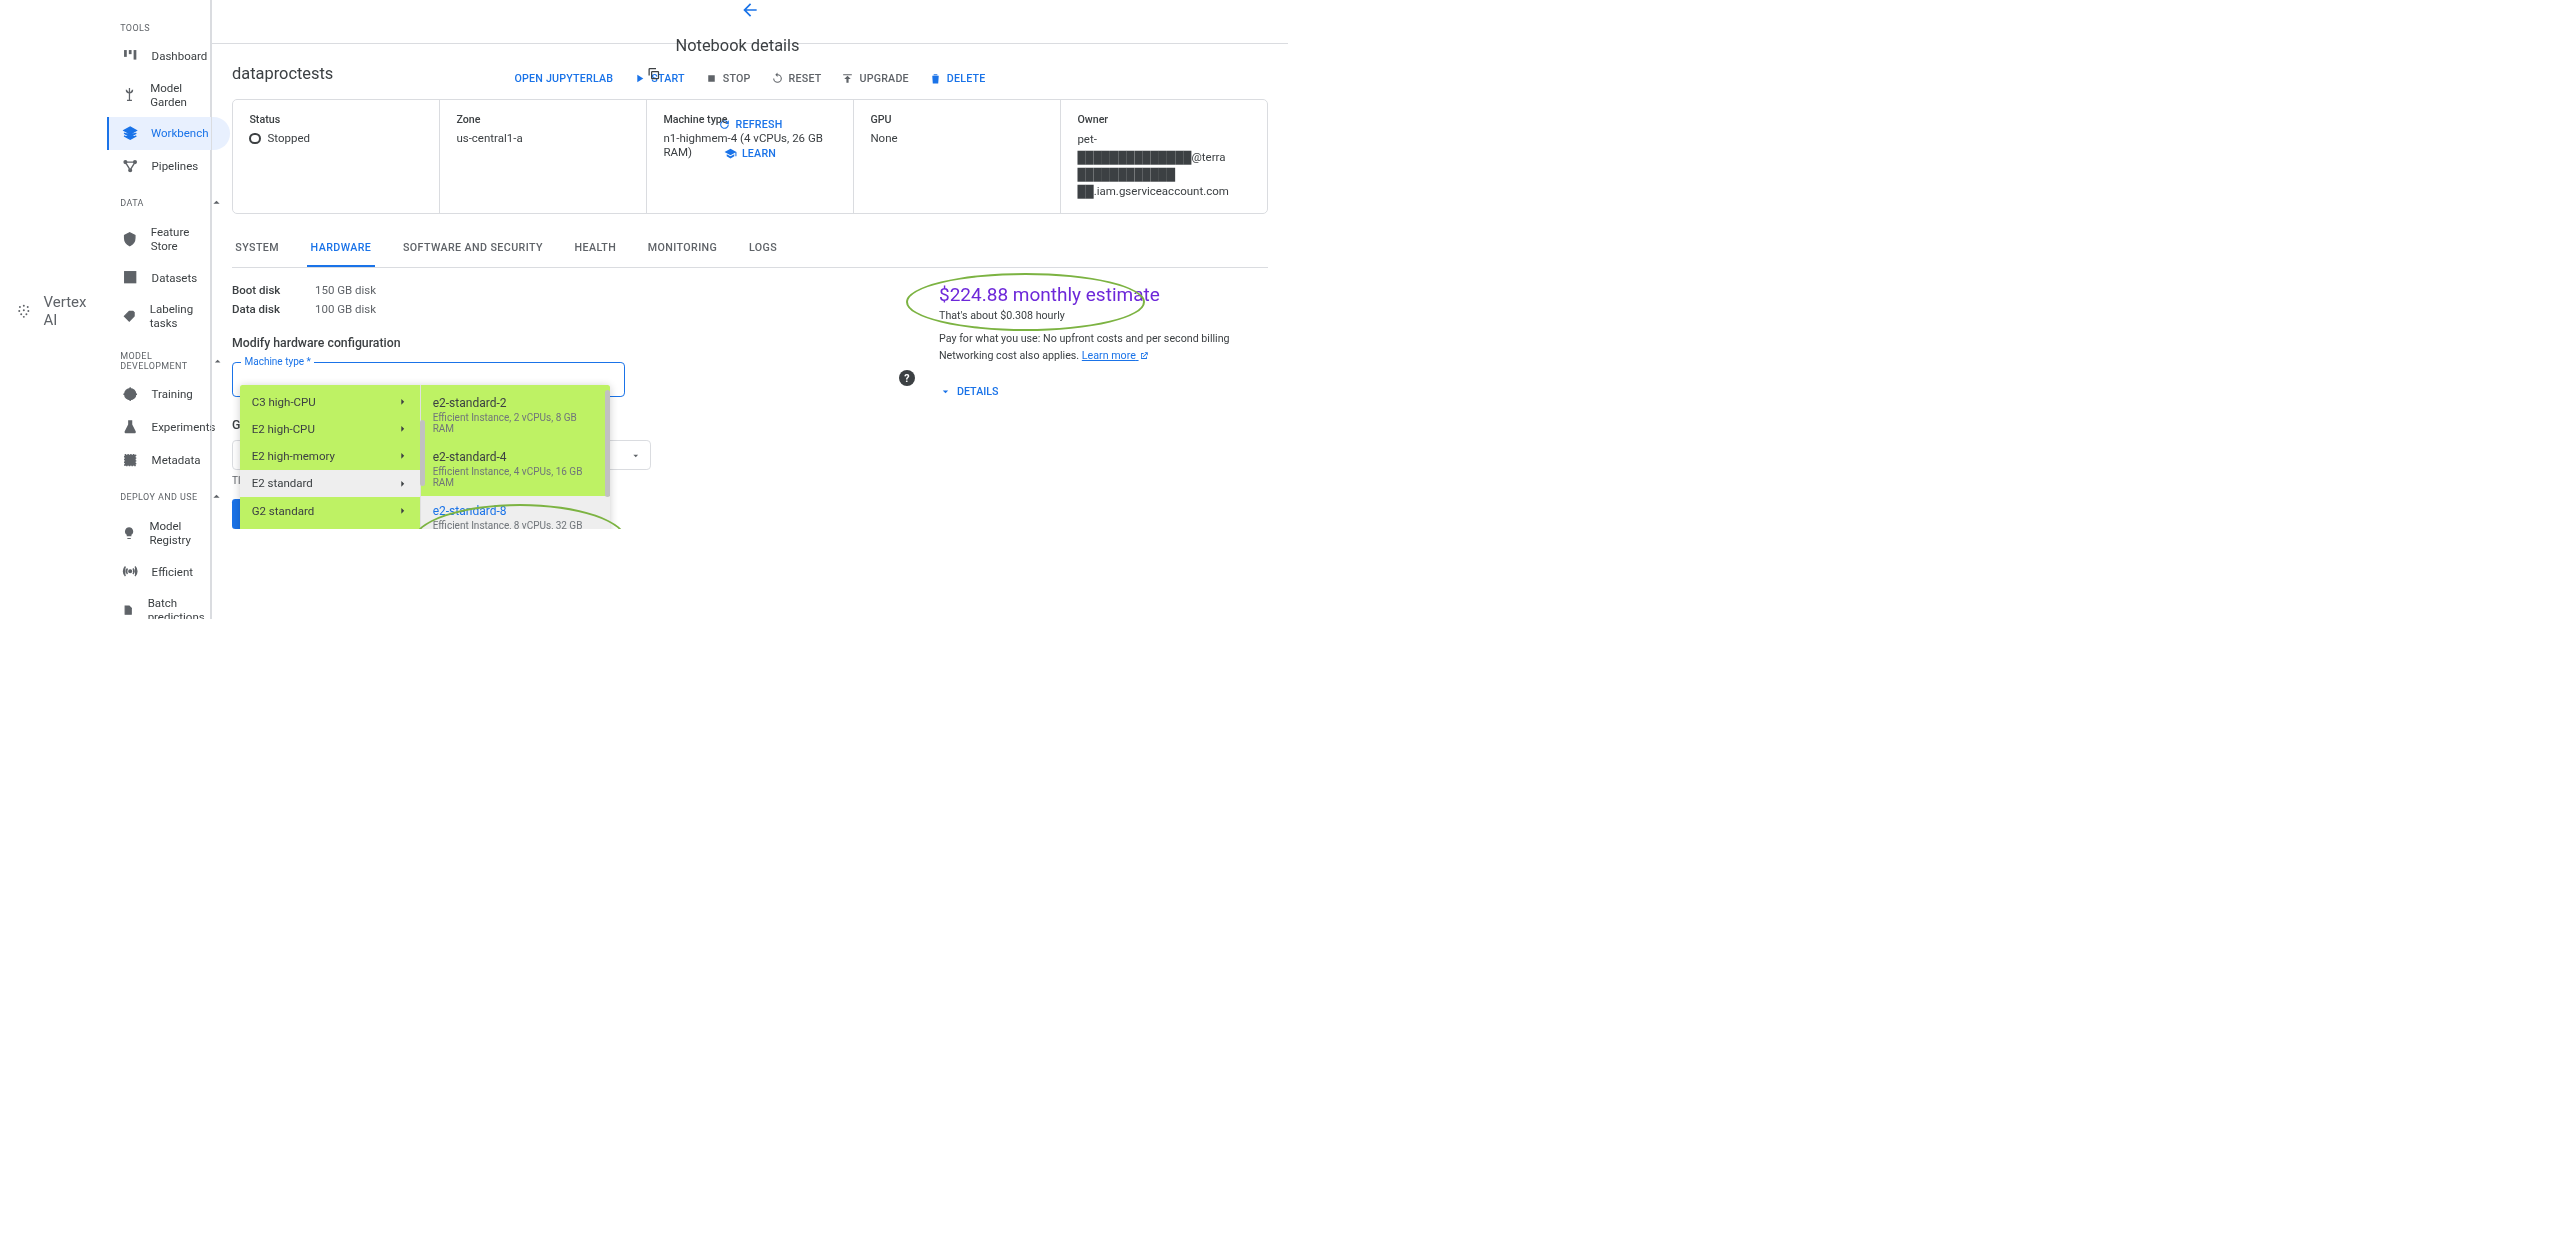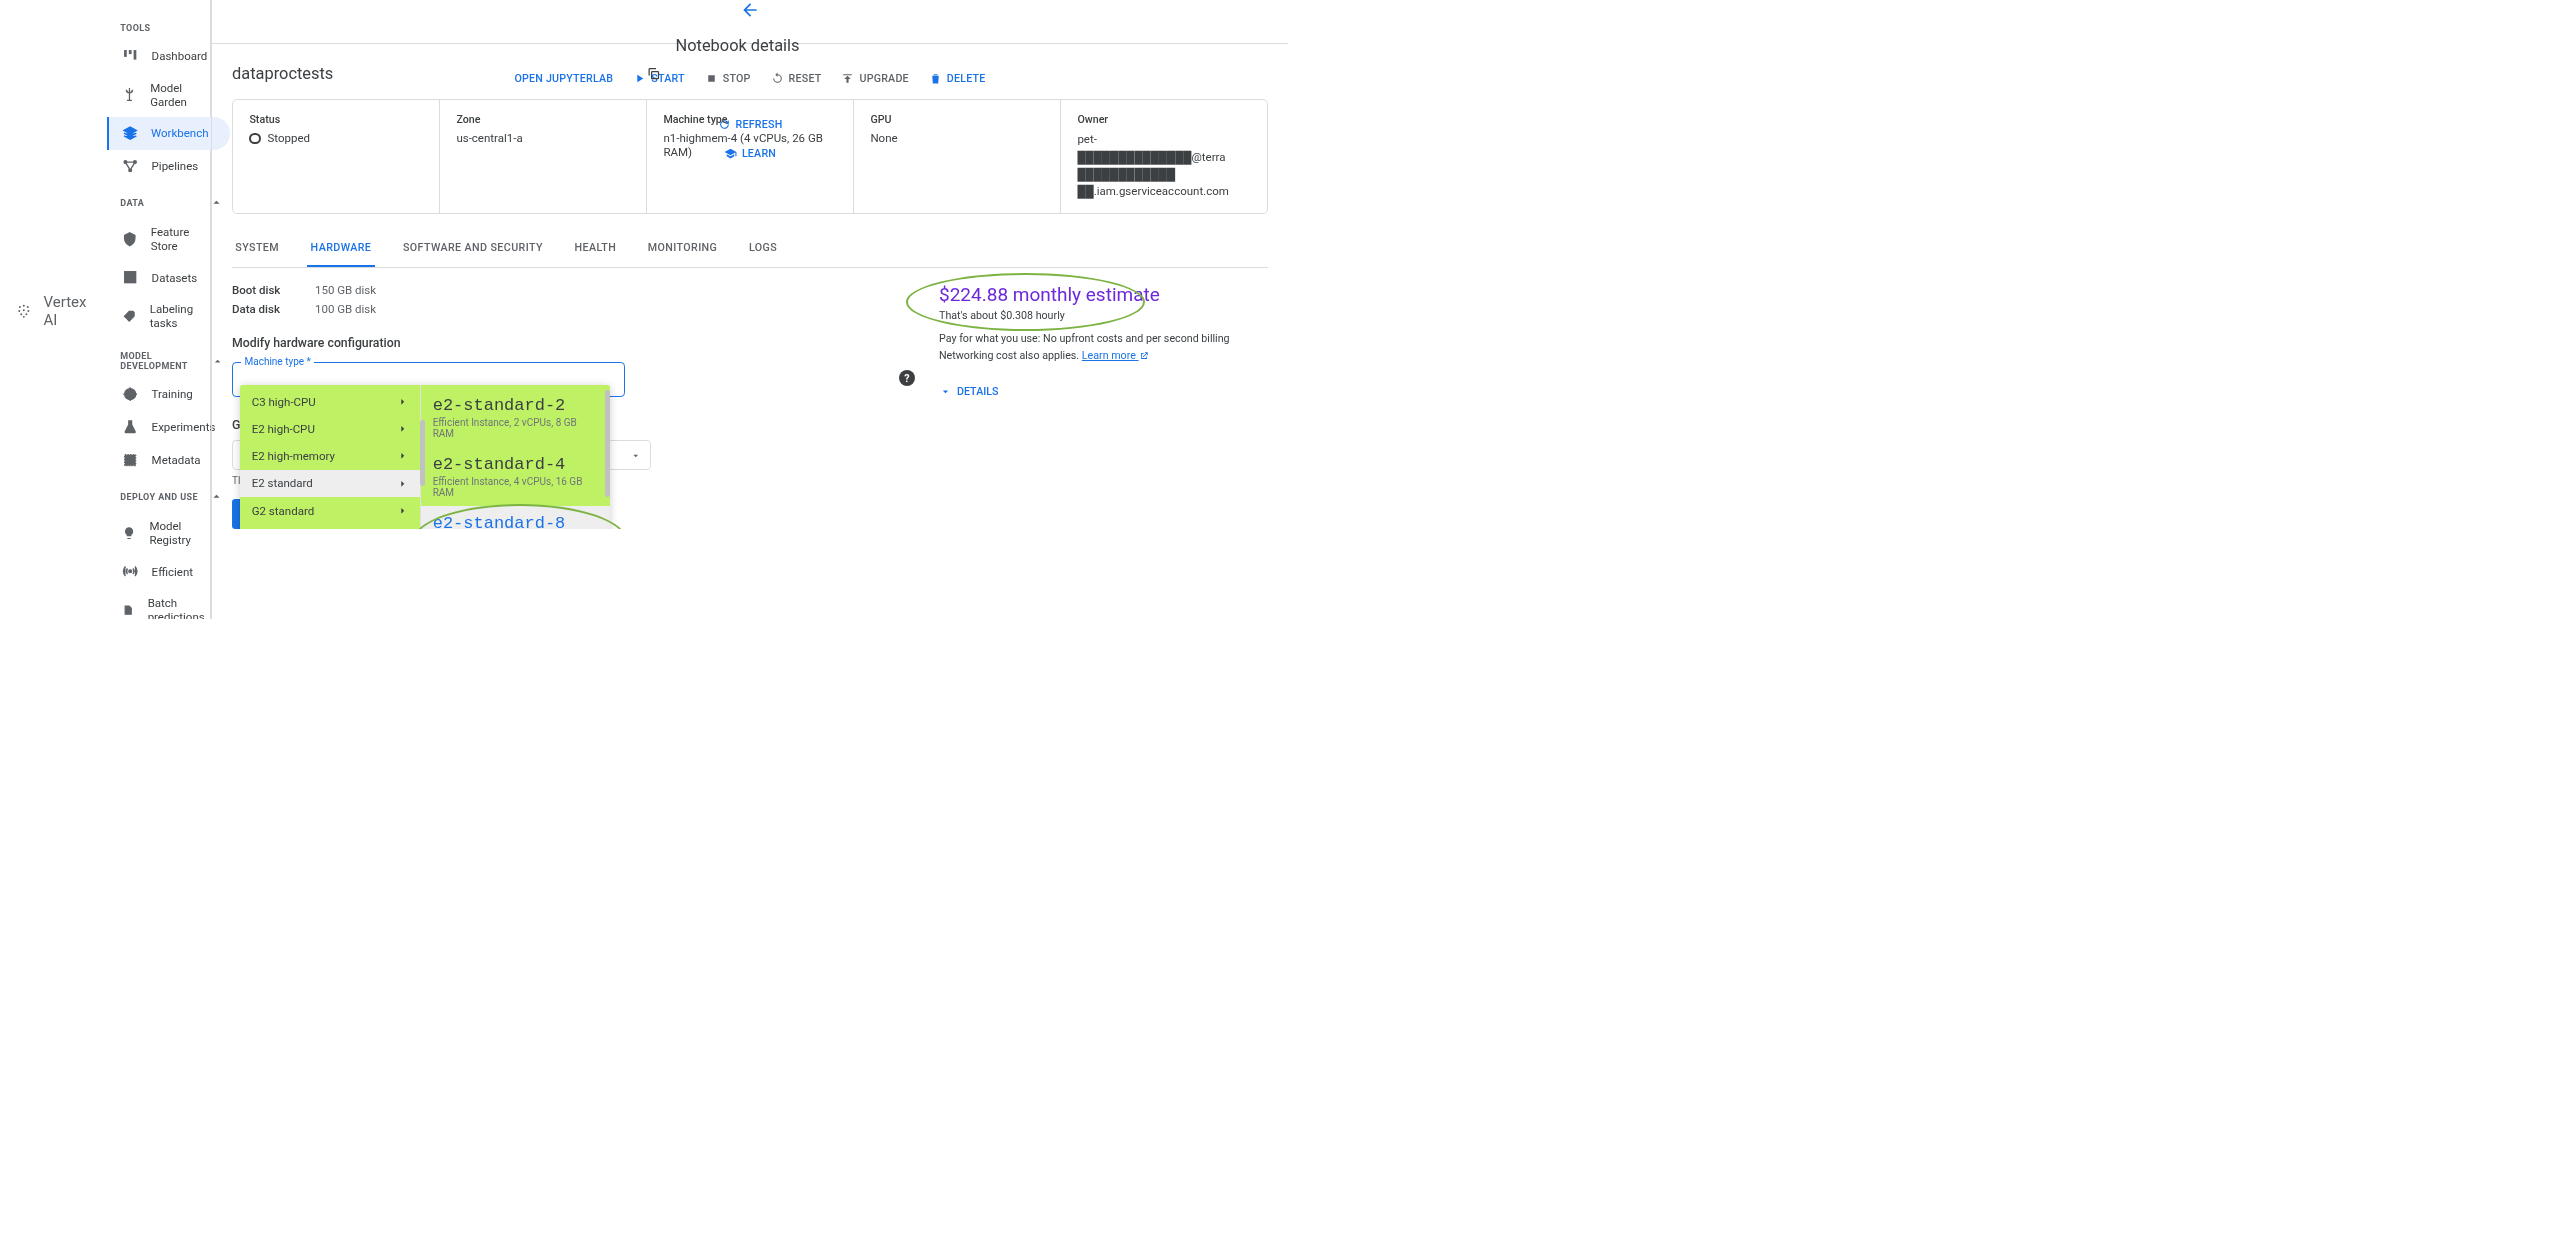--- a/index.html
+++ b/index.html
@@ -6,21 +6,21 @@
 body { font-family: 'Google Sans', Roboto, Arial, sans-serif; font-size: 11.5px; color: #3c4043; background: #fff; width: 1288px; height: 619px; overflow: hidden; }
 
 .app { display: flex; height: 100%; }
 
 
 .sidebar { width: 211px; border-right: 0.8px solid #dadce0; display: flex; flex-direction: row; padding-top: 10px; }
 .brand { display: flex; align-items: center; gap: 11.5px; padding: 5px 16.4px 13px; }
 .brand-logo { width: 20px; height: 20px; }
 .brand-text { font-size: 15px; color: #5f6368; font-weight: 400; }
 
-.nav-section-label { font-size: 9px; font-weight: 700; color: #5f6368; letter-spacing: 0.4px; padding: 13px 13px 6.6px; display: flex; justify-content: space-between; align-items: center; }
+.nav-section-label { font-size: 9px; font-weight: 400; color: #5f6368; letter-spacing: 0.4px; padding: 13px 13px 6.6px; display: flex; justify-content: space-between; align-items: center; }
 .nav-section-label .chev { width: 15px; height: 15px; }
 
 .nav-item { display: flex; align-items: center; gap: 13px; padding: 8.2px 15px; cursor: pointer; color: #3c4043; font-size: 11.5px; border-radius: 0 16.4px 16.4px 0; margin-right: 6.6px; }
 .nav-item.active { background: #e8f0fe; color: #1a73e8; border-left: 2.5px solid #1a73e8; padding-left: 12.3px; }
 .nav-item.active .nav-icon svg { fill: #1a73e8; stroke: #1a73e8; }
 .nav-icon { width: 16.4px; height: 16.4px; display: flex; align-items: center; justify-content: center; }
 .nav-icon svg { fill: #5f6368; }
 
 
 .main { flex: 1; display: flex; flex-direction: column; border-left: 0.8px solid #dadce0; }
@@ -81,21 +81,21 @@
 .dropdown { position: absolute; top: 23px; left: 8.2px; background: #bef264; box-shadow: 0 1.6px 8.2px rgba(0,0,0,0.2); border-radius: 2.5px; display: flex; z-index: 10; }
 .dd-left { width: 181px; padding: 3.3px 0; border-right: 0.8px solid #e0e0e0; position: relative; }
 .dd-cat { display: flex; justify-content: space-between; align-items: center; padding: 6.6px 11.5px; cursor: pointer; font-size: 11.5px; color: #3c4043; }
 .dd-cat.sel { background: #eeeeee; }
 .dd-cat .chev-r { width: 11.5px; height: 11.5px; }
 .dd-scrollbar { position: absolute; right: -5px; top: 35px; width: 5px; height: 66px; background: #c1c1c1; border-radius: 2.5px; }
 
 .dd-right { width: 189px; padding: 3.3px 0; position: relative; }
 .dd-opt { padding: 8.2px 11.5px; cursor: pointer; }
 .dd-opt.sel { background: #eeeeee; }
-.dd-opt-name { font-size: 17px; color: #3c4043; font-family: Liberation Mono, monospace; }
+.dd-opt-name { font-size: 12px; color: #3c4043; }
 .dd-opt.sel .dd-opt-name { color: #1a73e8; }
 .dd-opt-desc { font-size: 10px; color: #70757a; margin-top: 1.6px; }
 .dd-right-scroll { position: absolute; right: 0; top: 5px; width: 5px; height: 107px; background: #c1c1c1; border-radius: 2.5px; }
 
 
 .cost-estimate { font-size: 19px; color: #6d28d9; margin-bottom: 3px; text-align: left; }
 .cost-hourly { font-size: 10.7px; color: #3c4043; margin-bottom: 10px; }
 .cost-note { font-size: 10.7px; color: #3c4043; margin-bottom: 3.3px; }
 .learn-link { color: #1a73e8; text-decoration: underline; }
 .ext-icon { width: 10px; height: 10px; display: inline-block; vertical-align: middle; }

